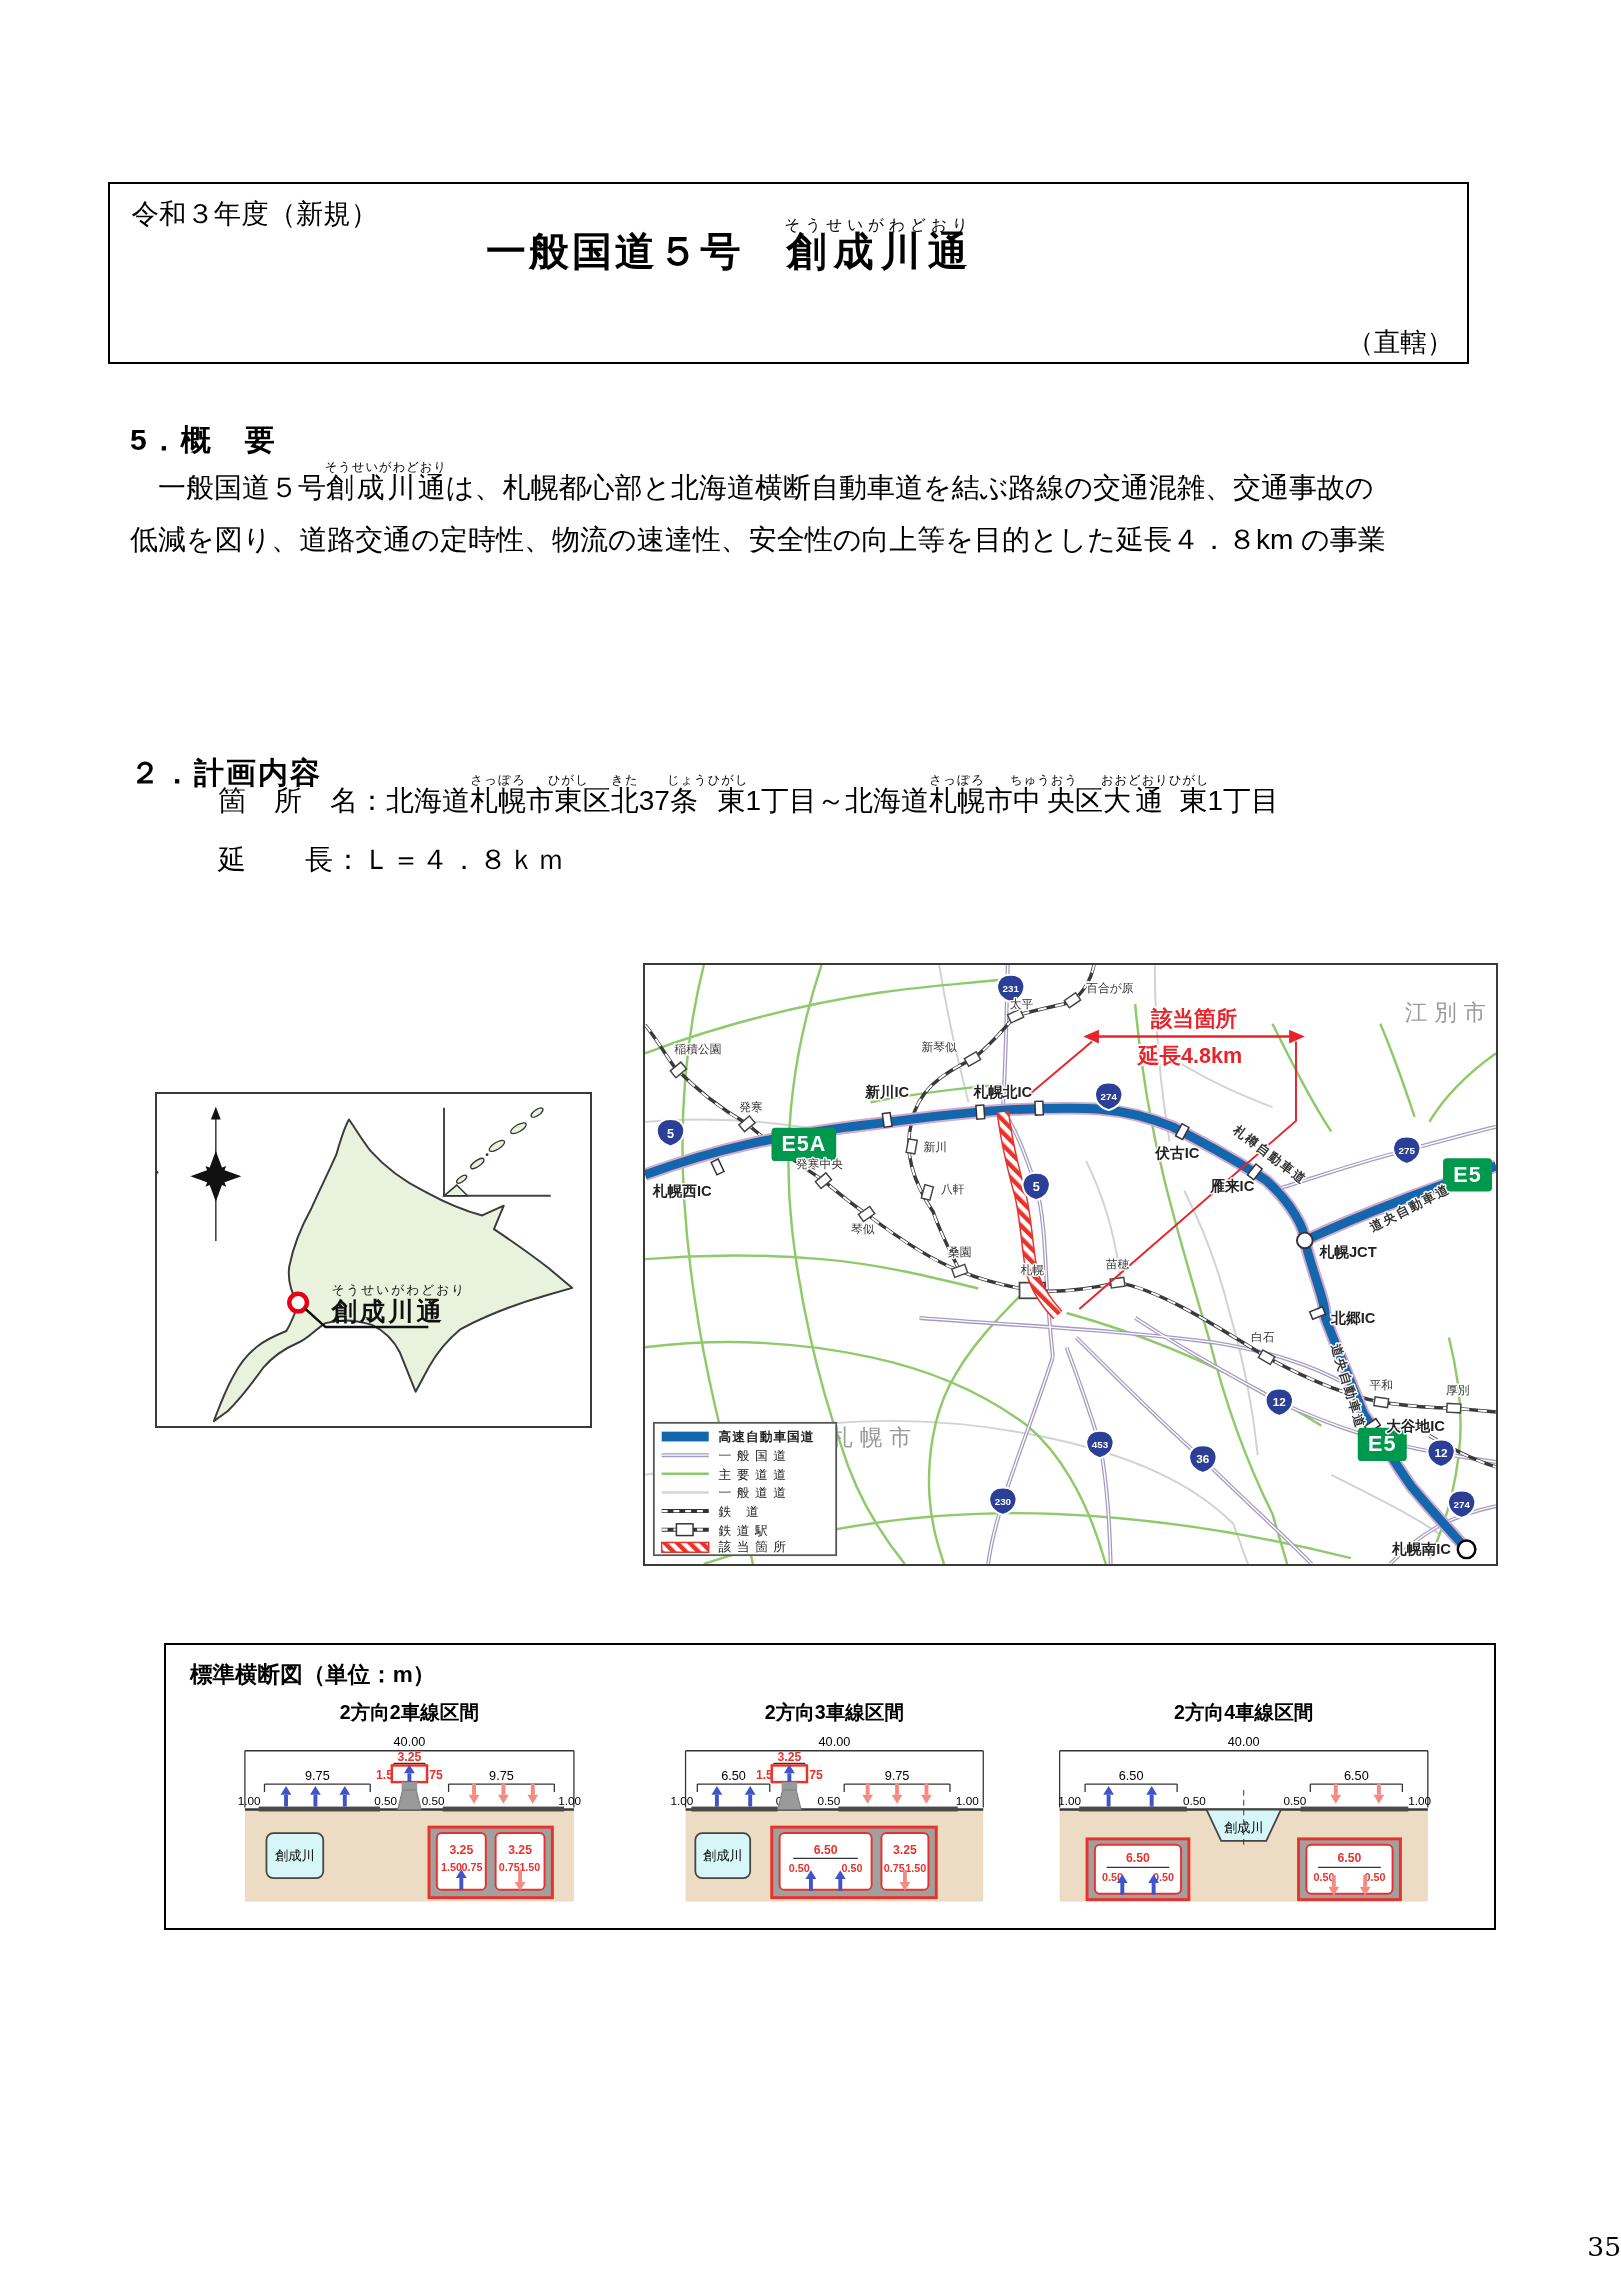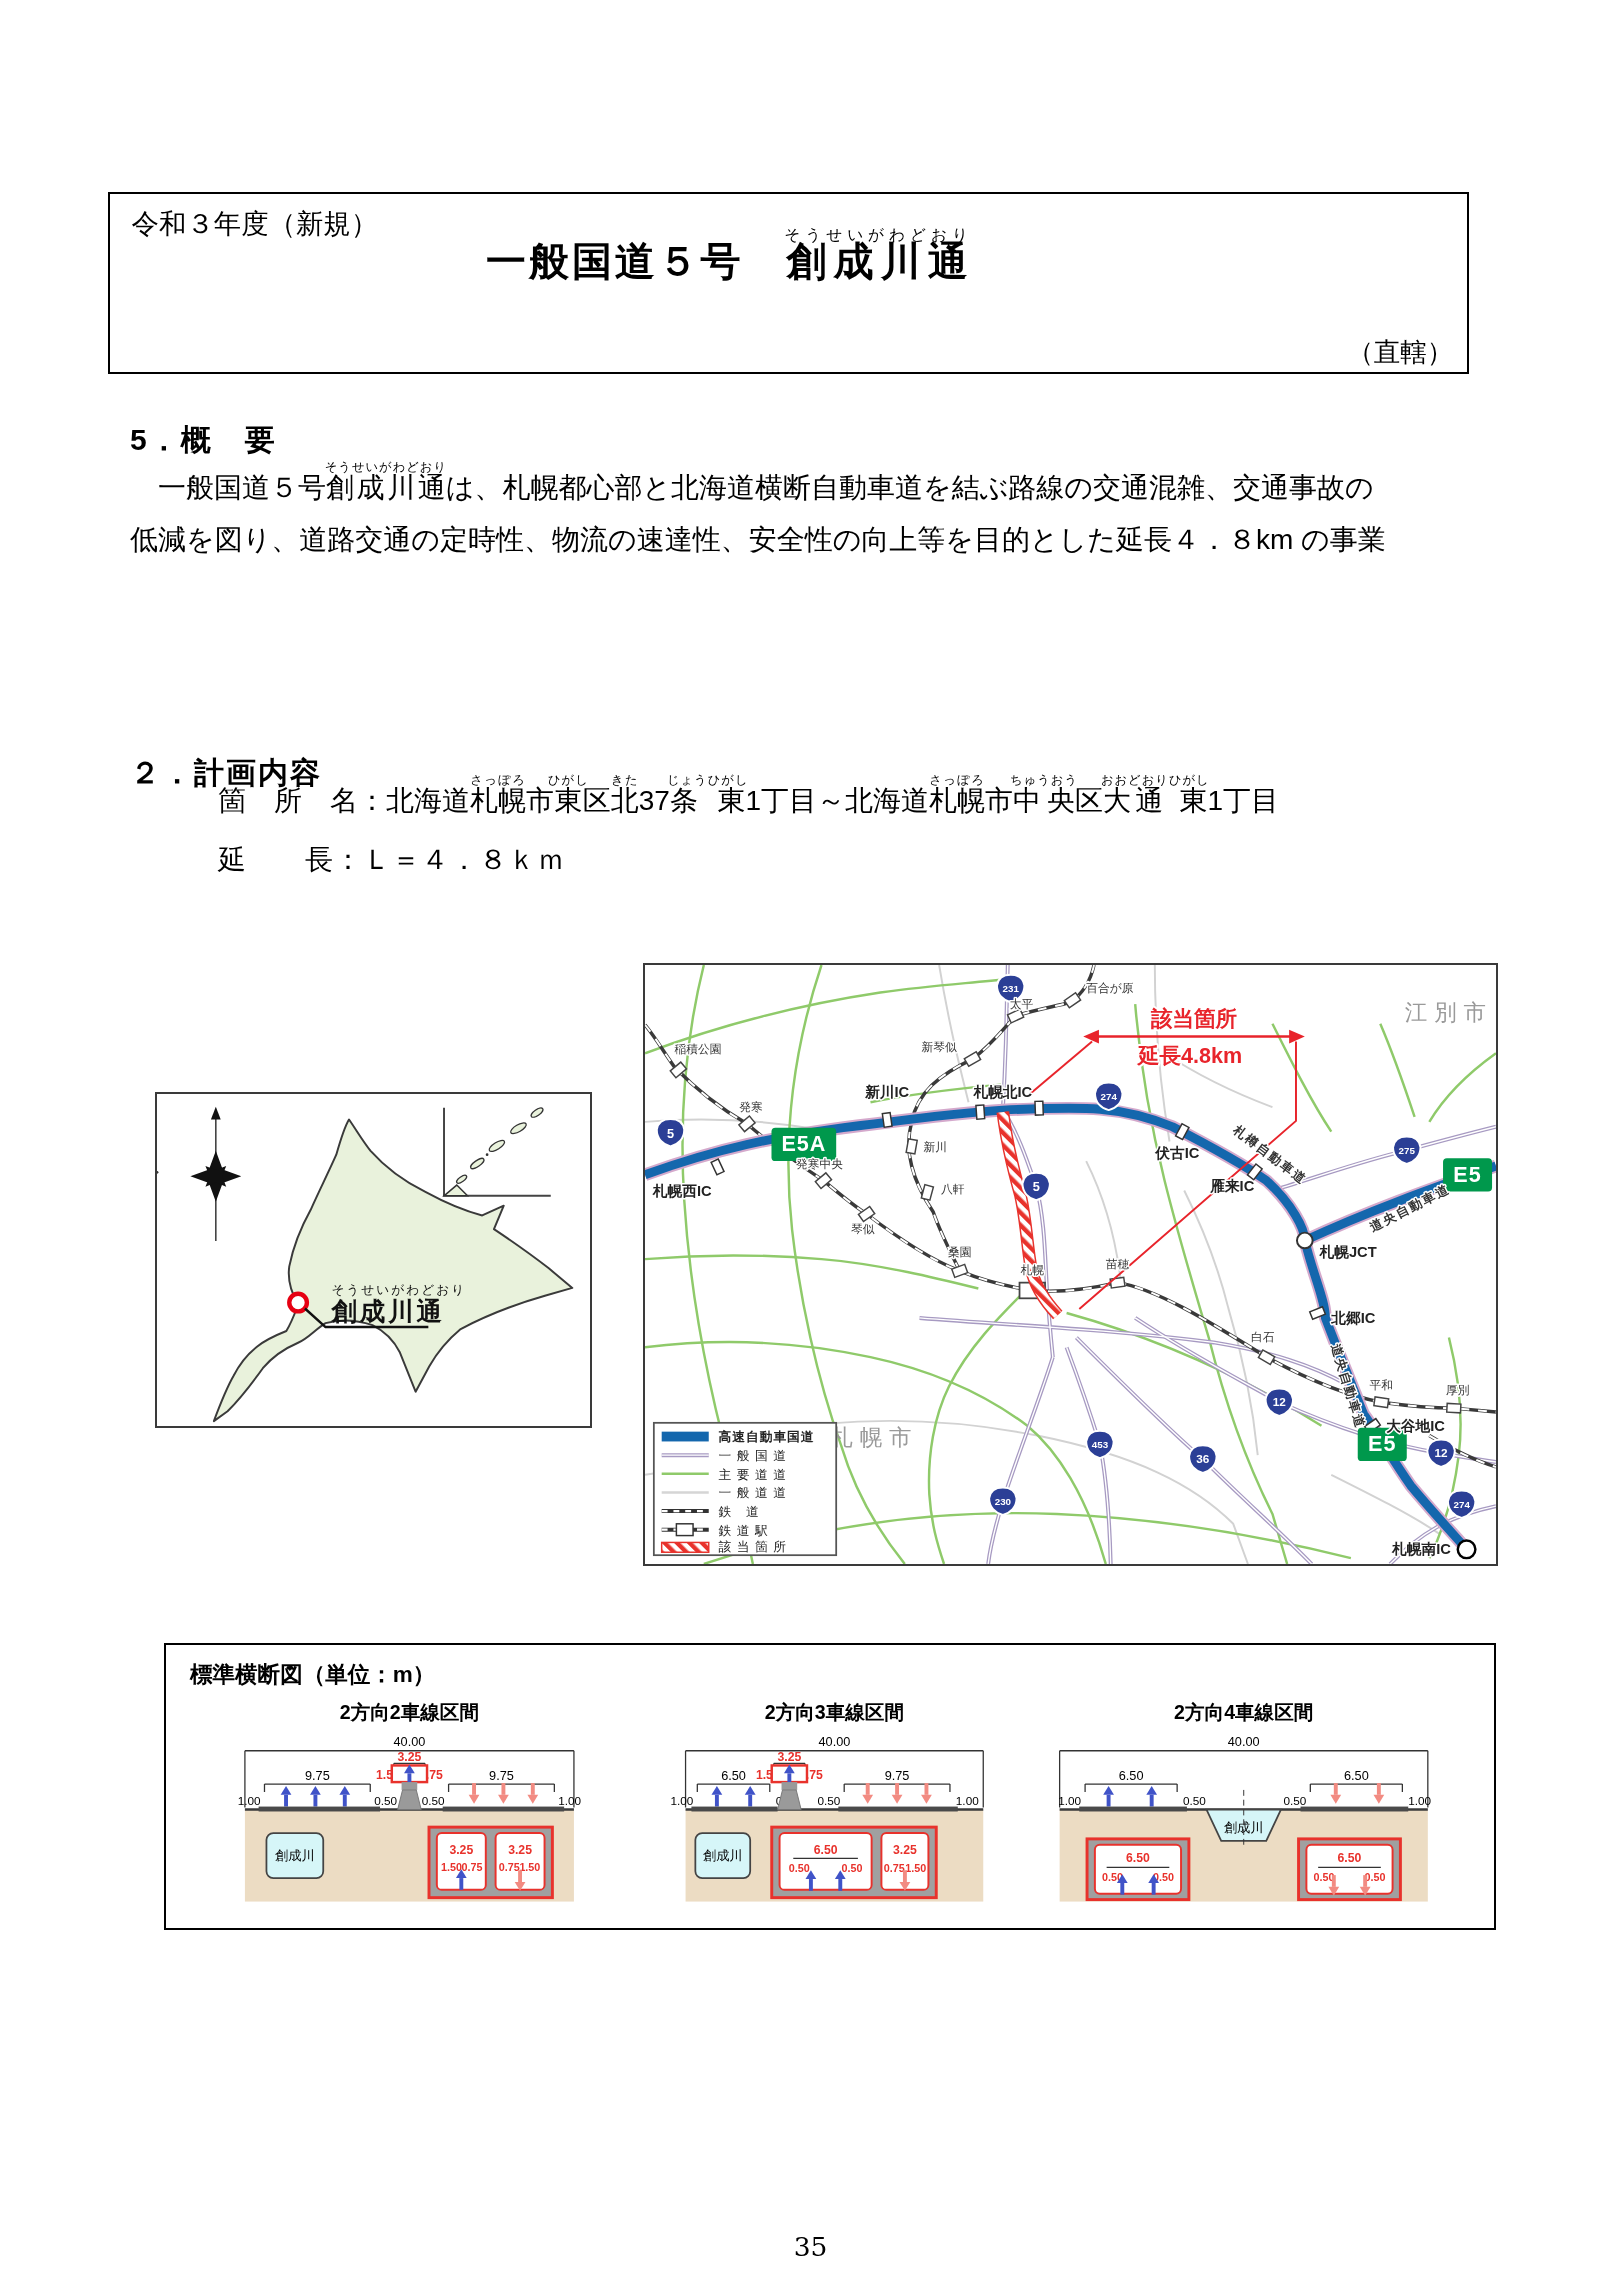--- a/index.html
+++ b/index.html
@@ -1,36 +1,36 @@
 <!DOCTYPE html>
 <html><head>
 <meta charset="utf-8">
 <style>
   html,body{margin:0;padding:0;background:#777;}
   .page{position:relative;width:1621px;height:2293px;background:#fff;margin:0 auto;
         font-family:"Liberation Sans","DejaVu Sans",sans-serif;color:#000;overflow:hidden;}
   ruby{ruby-position:over;}
   rt{font-weight:normal;}
   
-  .hbox{position:absolute;left:108px;top:192px;width:1357px;height:178px;border:2px solid #000;}
+  .hbox{position:absolute;left:108px;top:182px;width:1357px;height:178px;border:2px solid #000;}
   .fy{position:absolute;left:21.6px;top:11.8px;font-size:27.4px;}
   .ttl{position:absolute;left:0;right:118px;top:33px;text-align:center;font-size:40px;font-weight:bold;letter-spacing:2.9px;}
   .ttl rt{font-size:15.7px;letter-spacing:4.9px;}
   .jur{position:absolute;right:13.7px;bottom:2px;font-size:26.5px;margin-left:44px;}
   
   .h-sec{position:absolute;font-size:30px;font-weight:bold;letter-spacing:2px;}
   .para{position:absolute;left:130px;top:461px;width:1372px;font-size:28px;line-height:52px;}
   .para rt,.locline rt{font-size:12.3px;letter-spacing:1px;}
   .locline{position:absolute;left:218px;top:774px;font-size:28px;}
   .lenline{position:absolute;left:218px;top:841px;font-size:28px;letter-spacing:1px;}
   
   .insetsvg{position:absolute;left:155px;top:1092px;border:2px solid #3a3a3a;background:#fff;}
   .mapsvg{position:absolute;left:643px;top:963px;border:2px solid #3a3a3a;background:#fff;}
   .crossbox{position:absolute;left:164px;top:1643px;width:1328px;height:283px;border:2.9px solid #000;}
-  .pagenum{position:absolute;left:0;top:2231px;width:100%;text-align:center;
+  .pagenum{position:absolute;left:0;top:2231px;width:100%;text-align:right;
            font-family:"DejaVu Serif","Liberation Serif",serif;font-size:26.5px;}
   
   .mlbl{font:bold 15px "Liberation Sans",sans-serif;fill:#222;paint-order:stroke;stroke:#fff;stroke-width:3px;stroke-linejoin:round;}
   .mst{font:12px "Liberation Sans",sans-serif;fill:#333;paint-order:stroke;stroke:#fff;stroke-width:3px;stroke-linejoin:round;}
   .mcity{font:23px "Liberation Sans",sans-serif;fill:#9a9a9a;letter-spacing:7px;}
   .mred{font:bold 22px "Liberation Sans",sans-serif;fill:#e8242b;paint-order:stroke;stroke:#fff;stroke-width:4px;stroke-linejoin:round;}
   .mexp{font:bold 13px "Liberation Sans",sans-serif;fill:#333;paint-order:stroke;stroke:#fff;stroke-width:3px;stroke-linejoin:round;letter-spacing:2px;}
   .mbadge{font:bold 12px "Liberation Sans",sans-serif;fill:#fff;text-anchor:middle;}
   .mebadge{font:bold 22px "Liberation Sans",sans-serif;fill:#fff;text-anchor:middle;letter-spacing:1px;}
   .mleg{font:13px "Liberation Sans",sans-serif;fill:#222;letter-spacing:1px;}

